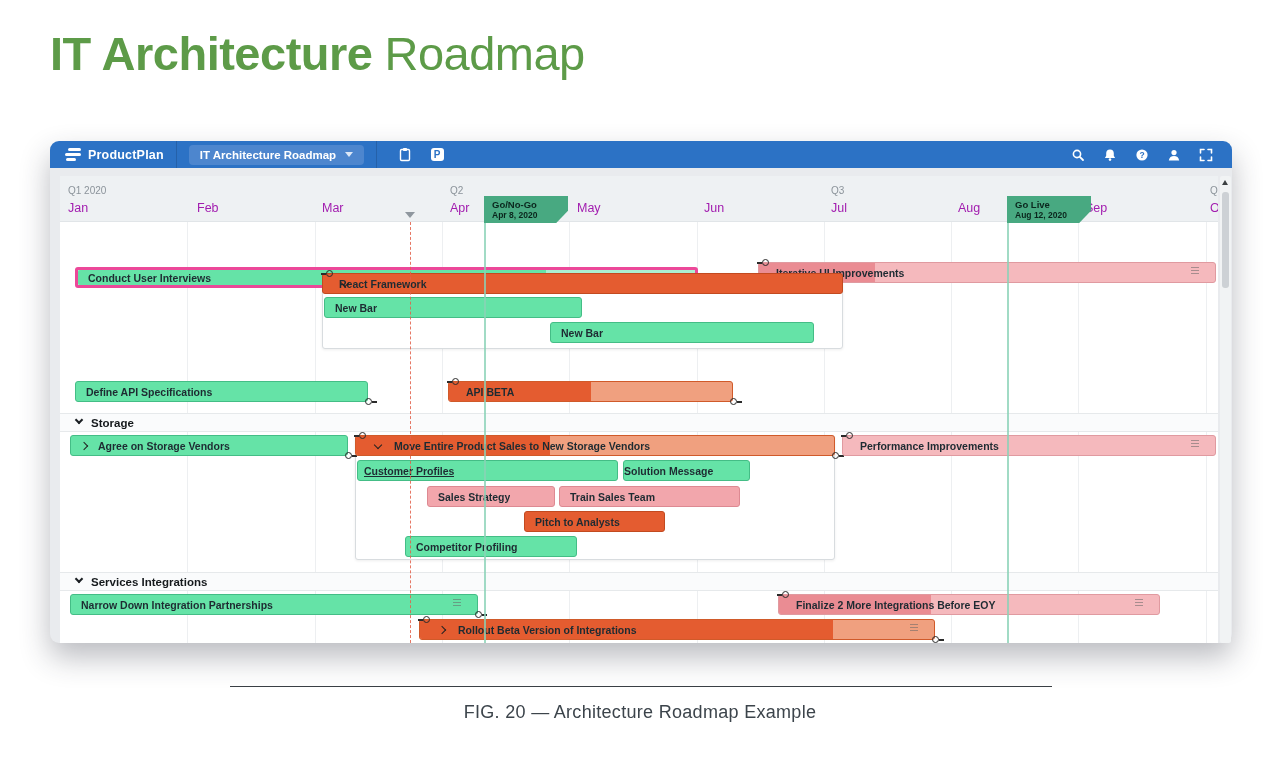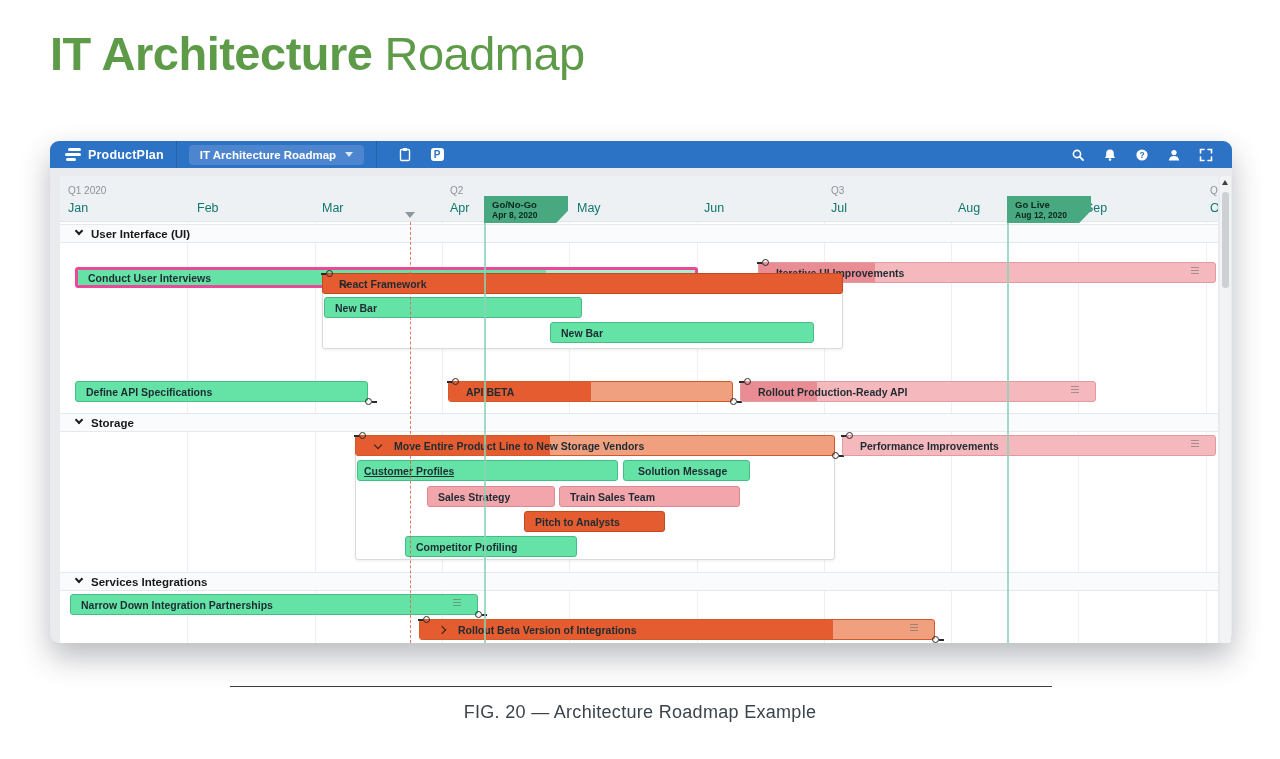--- a/index.html
+++ b/index.html
@@ -27,21 +27,21 @@
   .tb-caret { width:0; height:0; border-left:4px solid transparent; border-right:4px solid transparent; border-top:5px solid #dce8f7; margin-left:9px; }
   .tb-ic { display:flex; align-items:center; justify-content:center; width:22px; height:22px; margin:0 5px; }
   .tb-right { margin-left:auto; display:flex; align-items:center; margin-right:10px; }
   .tb-right .tb-ic { margin:0 5px; }
   .p-badge { width:13px; height:13px; background:#fff; border-radius:3px; color:var(--header_blue); font-size:10px; font-weight:700; display:flex; align-items:center; justify-content:center; }
 
   
   #chart { position:absolute; left:10px; top:35px; width:1158px; height:467px; background:#fff; overflow:hidden; }
   .thead { position:absolute; left:0; top:0; right:0; height:46px; background:#eef1f3; border-bottom:1px solid #e1e5e8; z-index:1; }
   .quarter { position:absolute; top:9px; font-size:10px; color:#8b939a; z-index:2; white-space:nowrap; }
-  .month { position:absolute; top:25px; font-size:12.5px; color:#0f766e; z-index:2; white-space:nowrap; }
+  .month { position:absolute; top:25px; font-size:12.5px; color:#a21caf; z-index:2; white-space:nowrap; }
   .vline { position:absolute; top:46px; bottom:0; width:1px; background:#edeff1; z-index:0; }
 
   .mline { position:absolute; top:20px; bottom:0; width:2px; background:var(--milestone_line); opacity:.8; z-index:5; }
   .flag { position:absolute; top:20px; width:84px; height:27px; background:var(--flag_green); clip-path:polygon(0 0,100% 0,100% 55%,86% 100%,0 100%); z-index:6; padding:3px 0 0 8px; cursor:pointer; }
   .flag .ft { font-size:9.5px; font-weight:700; color:#0a261d; line-height:11px; }
   .flag .fd { font-size:8.5px; font-weight:700; color:#0a261d; line-height:10px; }
 
   .today-line { position:absolute; top:46px; bottom:0; width:0; border-left:1.5px dashed var(--today_red); opacity:.85; z-index:5; }
   .today-tri { position:absolute; top:36px; width:0; height:0; border-left:5px solid transparent; border-right:5px solid transparent; border-top:6px solid #8f979e; z-index:6; }
 
@@ -172,24 +172,20 @@
         <div class="month" style="left: 8px;">Jan</div>
         <div class="month" style="left: 137px;">Feb</div>
         <div class="month" style="left: 262px;">Mar</div>
         <div class="month" style="left: 390px;">Apr</div>
         <div class="month" style="left: 517px;">May</div>
         <div class="month" style="left: 644px;">Jun</div>
         <div class="month" style="left: 771px;">Jul</div>
         <div class="month" style="left: 898px;">Aug</div>
         <div class="month" style="left: 1025px;">Sep</div>
         <div class="month" style="left: 1150px;">Oct</div>
-        <div class="lane" style="top: 48px;">
-          <div class="lchev"></div>
-          <div class="ltext">User Interface (UI)</div>
-        </div>
         <div class="cbox" style="left: 262px; top: 97px; width: 521px; height: 76px;"></div>
         <div class="bar green-split" style="left: 15px; top: 71px; width: 623px;">
           <div class="prog" style="width: 468px;"></div>
           <div class="lbl" style="padding-left: 10px;">Conduct User Interviews</div>
           <div class="grip"></div>
           <div class="conn cr"></div>
         </div>
         <div class="bar pink-split" style="left: 698px; top: 71px; width: 458px; margin-top: 15px;">
           <div class="prog" style="width: 116px;"></div>
           <div class="conn cl"></div>
@@ -210,48 +206,47 @@
         <div class="bar green" style="left: 15px; top: 205px; width: 293px;">
           <div class="lbl" style="padding-left: 10px;">Define API Specifications</div>
           <div class="conn cr"></div>
         </div>
         <div class="bar orange-split" style="left: 388px; top: 205px; width: 285px;">
           <div class="prog" style="width: 142px;"></div>
           <div class="conn cl"></div>
           <div class="lbl" style="padding-left: 17px;">API BETA</div>
           <div class="conn cr"></div>
         </div>
-        <div class="bar pink-split" style="left: 680px; top: 205px; width: 356px;">
-          <div class="prog" style="width: 76px;"></div>
-          <div class="conn cl"></div>
-          <div class="lbl" style="padding-left: 17px;">Rollout Production-Ready API</div>
-          <div class="grip"></div>
-        </div>
         <div class="lane" style="top: 237px;">
           <div class="lchev"></div>
           <div class="ltext">Storage</div>
         </div>
         <div class="cbox" style="left: 295px; top: 259px; width: 480px; height: 125px;"></div>
+        <div class="bar green" style="left: 10px; top: 259px; width: 278px;">
+          <div class="bchev right" style="left: 10px;"></div>
+          <div class="lbl" style="padding-left: 27px;">Agree on Storage Vendors</div>
+          <div class="conn cr"></div>
+        </div>
         <div class="bar orange-split" style="left: 295px; top: 259px; width: 480px;">
           <div class="prog" style="width: 194px;"></div>
           <div class="conn cl"></div>
           <div class="bchev down" style="left: 19px;"></div>
-          <div class="lbl" style="padding-left: 38px;">Move Entire Product Line to New Storage Vendors</div>
+          <div class="lbl" style="padding-left: 38px;">Move Entire Product Sales to New Storage Vendors</div>
           <div class="conn cr"></div>
         </div>
         <div class="bar pink-split" style="left: 782px; top: 259px; width: 374px;">
           <div class="conn cl"></div>
           <div class="lbl" style="padding-left: 17px;">Performance Improvements</div>
           <div class="grip"></div>
         </div>
         <div class="bar green" style="left: 297px; top: 284px; width: 261px;">
           <div class="lbl" style="padding-left: 6px; text-decoration: underline;">Customer Profiles</div>
         </div>
         <div class="bar green" style="left: 563px; top: 284px; width: 127px;">
-          <div class="lbl" style="padding-left: 14px;">Solution Message</div>
+          <div class="lbl" style="padding-left: 0;">Solution Message</div>
         </div>
         <div class="bar pink-solid" style="left: 367px; top: 310px; width: 128px;">
           <div class="lbl" style="padding-left: 10px;">Sales Strategy</div>
         </div>
         <div class="bar pink-solid" style="left: 499px; top: 310px; width: 181px;">
           <div class="lbl" style="padding-left: 10px;">Train Sales Team</div>
         </div>
         <div class="bar orange" style="left: 464px; top: 335px; width: 141px;">
           <div class="lbl" style="padding-left: 10px;">Pitch to Analysts</div>
         </div>
@@ -259,20 +254,26 @@
           <div class="lbl" style="padding-left: 10px;">Competitor Profiling</div>
         </div>
         <div class="lane" style="top: 396px;">
           <div class="lchev"></div>
           <div class="ltext">Services Integrations</div>
         </div>
         <div class="bar green" style="left: 10px; top: 418px; width: 408px;">
           <div class="lbl" style="padding-left: 10px;">Narrow Down Integration Partnerships</div>
           <div class="grip"></div>
           <div class="conn cr"></div>
+        </div>
+        <div class="bar pink-split" style="left: 718px; top: 418px; width: 382px;">
+          <div class="prog" style="width: 152px;"></div>
+          <div class="conn cl"></div>
+          <div class="lbl" style="padding-left: 17px;">Finalize 2 More Integrations Before EOY</div>
+          <div class="grip"></div>
         </div>
         <div class="bar orange-split" style="left: 359px; top: 443px; width: 516px;">
           <div class="prog" style="width: 413px;"></div>
           <div class="conn cl"></div>
           <div class="bchev right" style="left: 19px;"></div>
           <div class="lbl" style="padding-left: 38px;">Rollout Beta Version of Integrations</div>
           <div class="grip"></div>
           <div class="conn cr"></div>
         </div>
         <div class="today-line" style="left: 350px;"></div>

